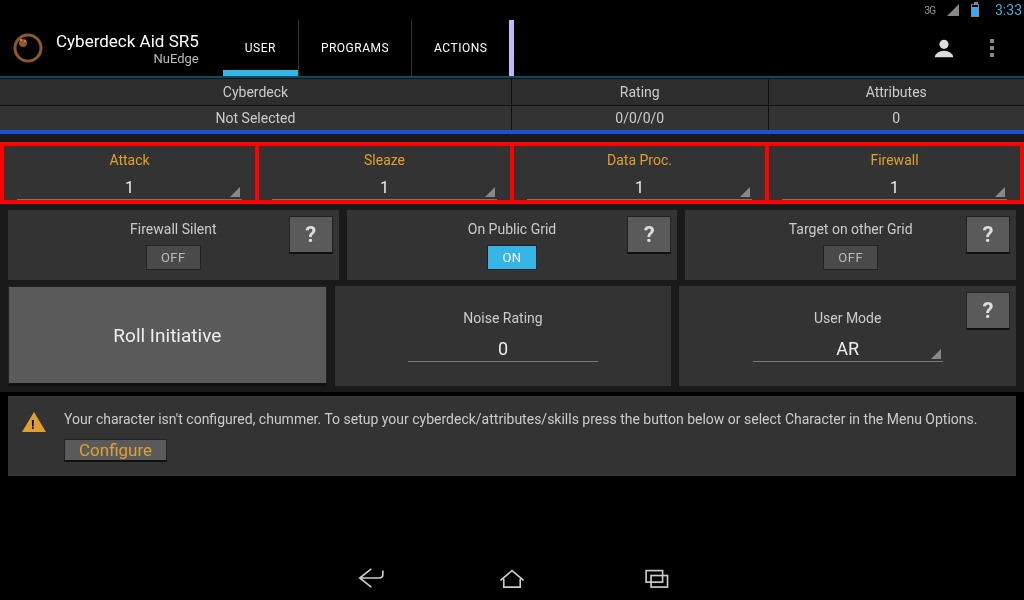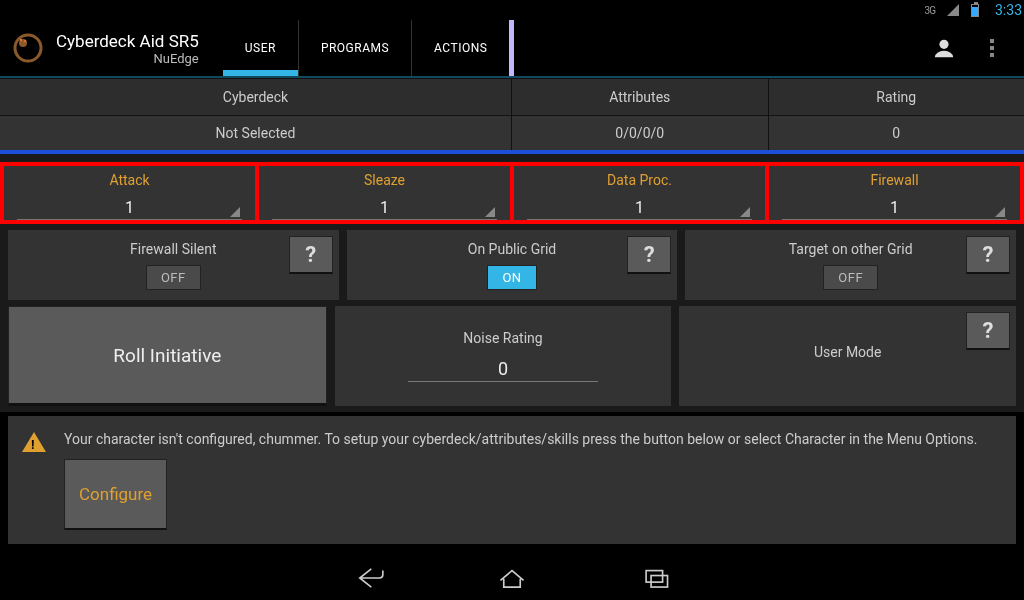--- a/index.html
+++ b/index.html
@@ -81,21 +81,21 @@
   .user-ico { width:22px; height:22px; }
   .overflow { display:flex; flex-direction:column; gap:3px; }
   .overflow span { width:4px; height:4px; background:#888; }
   
   .ab-divider { height:2px; background:#114a5e; }
 
   
   .info-head, .info-vals {
     display:flex;
     background:#2d2d2d;
-    height:38px;
+    height:28px;
   }
   .info-head { border-top:1px solid #111; border-bottom:1px solid #111; }
   .info-vals { border-bottom:4px solid #1d4ed8; background:#333333; }
   .info-cell {
     flex:1; display:flex; align-items:center; justify-content:center;
     font-size:14px; color:#ccc;
     border-right:1px solid #111;
   }
   .info-cell:last-child { border-right:none; }
   .info-cell.wide { flex:2; }
@@ -205,21 +205,21 @@
     content:"!"; position:absolute; top:5px; left:-3px;
     color:#000; font-size:13px; font-weight:bold;
   }
   .warn-body { flex:1; }
   .warn-text { color:#ccc; font-size:14px; line-height:1.35; margin-bottom:10px; }
   .cfg-btn {
     display:inline-block;
     background:#5a5a5a;
     border:1px solid #222; border-bottom:2px solid #111;
     color:#e0a030; font-size:17px;
-    padding:24px 14px;
+    padding:0 14px;
     cursor:pointer;
   }
 
   
   .navbar {
     position:absolute; bottom:0; left:0; right:0;
     height:44px;
     background:#000;
     display:flex; align-items:center; justify-content:center;
     gap:100px;
@@ -267,22 +267,22 @@
         <span></span>
         <span></span>
         <span></span>
       </div>
   </div>
 </div>
 <div class="ab-divider"></div>
 
 <div class="info-head">
   <div class="info-cell wide">Cyberdeck</div>
+  <div class="info-cell">Rating</div>
   <div class="info-cell">Attributes</div>
-  <div class="info-cell">Rating</div>
 </div>
 <div class="info-vals">
   <div class="info-cell wide">Not Selected</div>
   <div class="info-cell">0/0/0/0</div>
   <div class="info-cell">0</div>
 </div>
 
 <div class="body-gap"></div>
 
 <div class="asdf-wrap">
@@ -326,20 +326,24 @@
   <div class="big-btn">Roll Initiative</div>
   <div class="card" style="min-height:100px">
     <span class="card-label">Noise Rating</span>
     <div class="sv-wrap">
       <span>0</span>
     </div>
   </div>
   <div class="card" style="min-height:100px">
     <div class="help-btn">?</div>
     <span class="card-label">User Mode</span>
+    <div class="sv-wrap">
+      <span>AR</span>
+      <span class="spinner-tri"></span>
+    </div>
   </div>
 </div>
 
 <div class="warn">
   <div class="warn-ico"></div>
   <div class="warn-body">
     <div class="warn-text">Your character isn't configured, chummer. To setup your cyberdeck/attributes/skills press the button below or select Character in the Menu Options.</div>
     <div class="cfg-btn">Configure</div>
   </div>
 </div>

